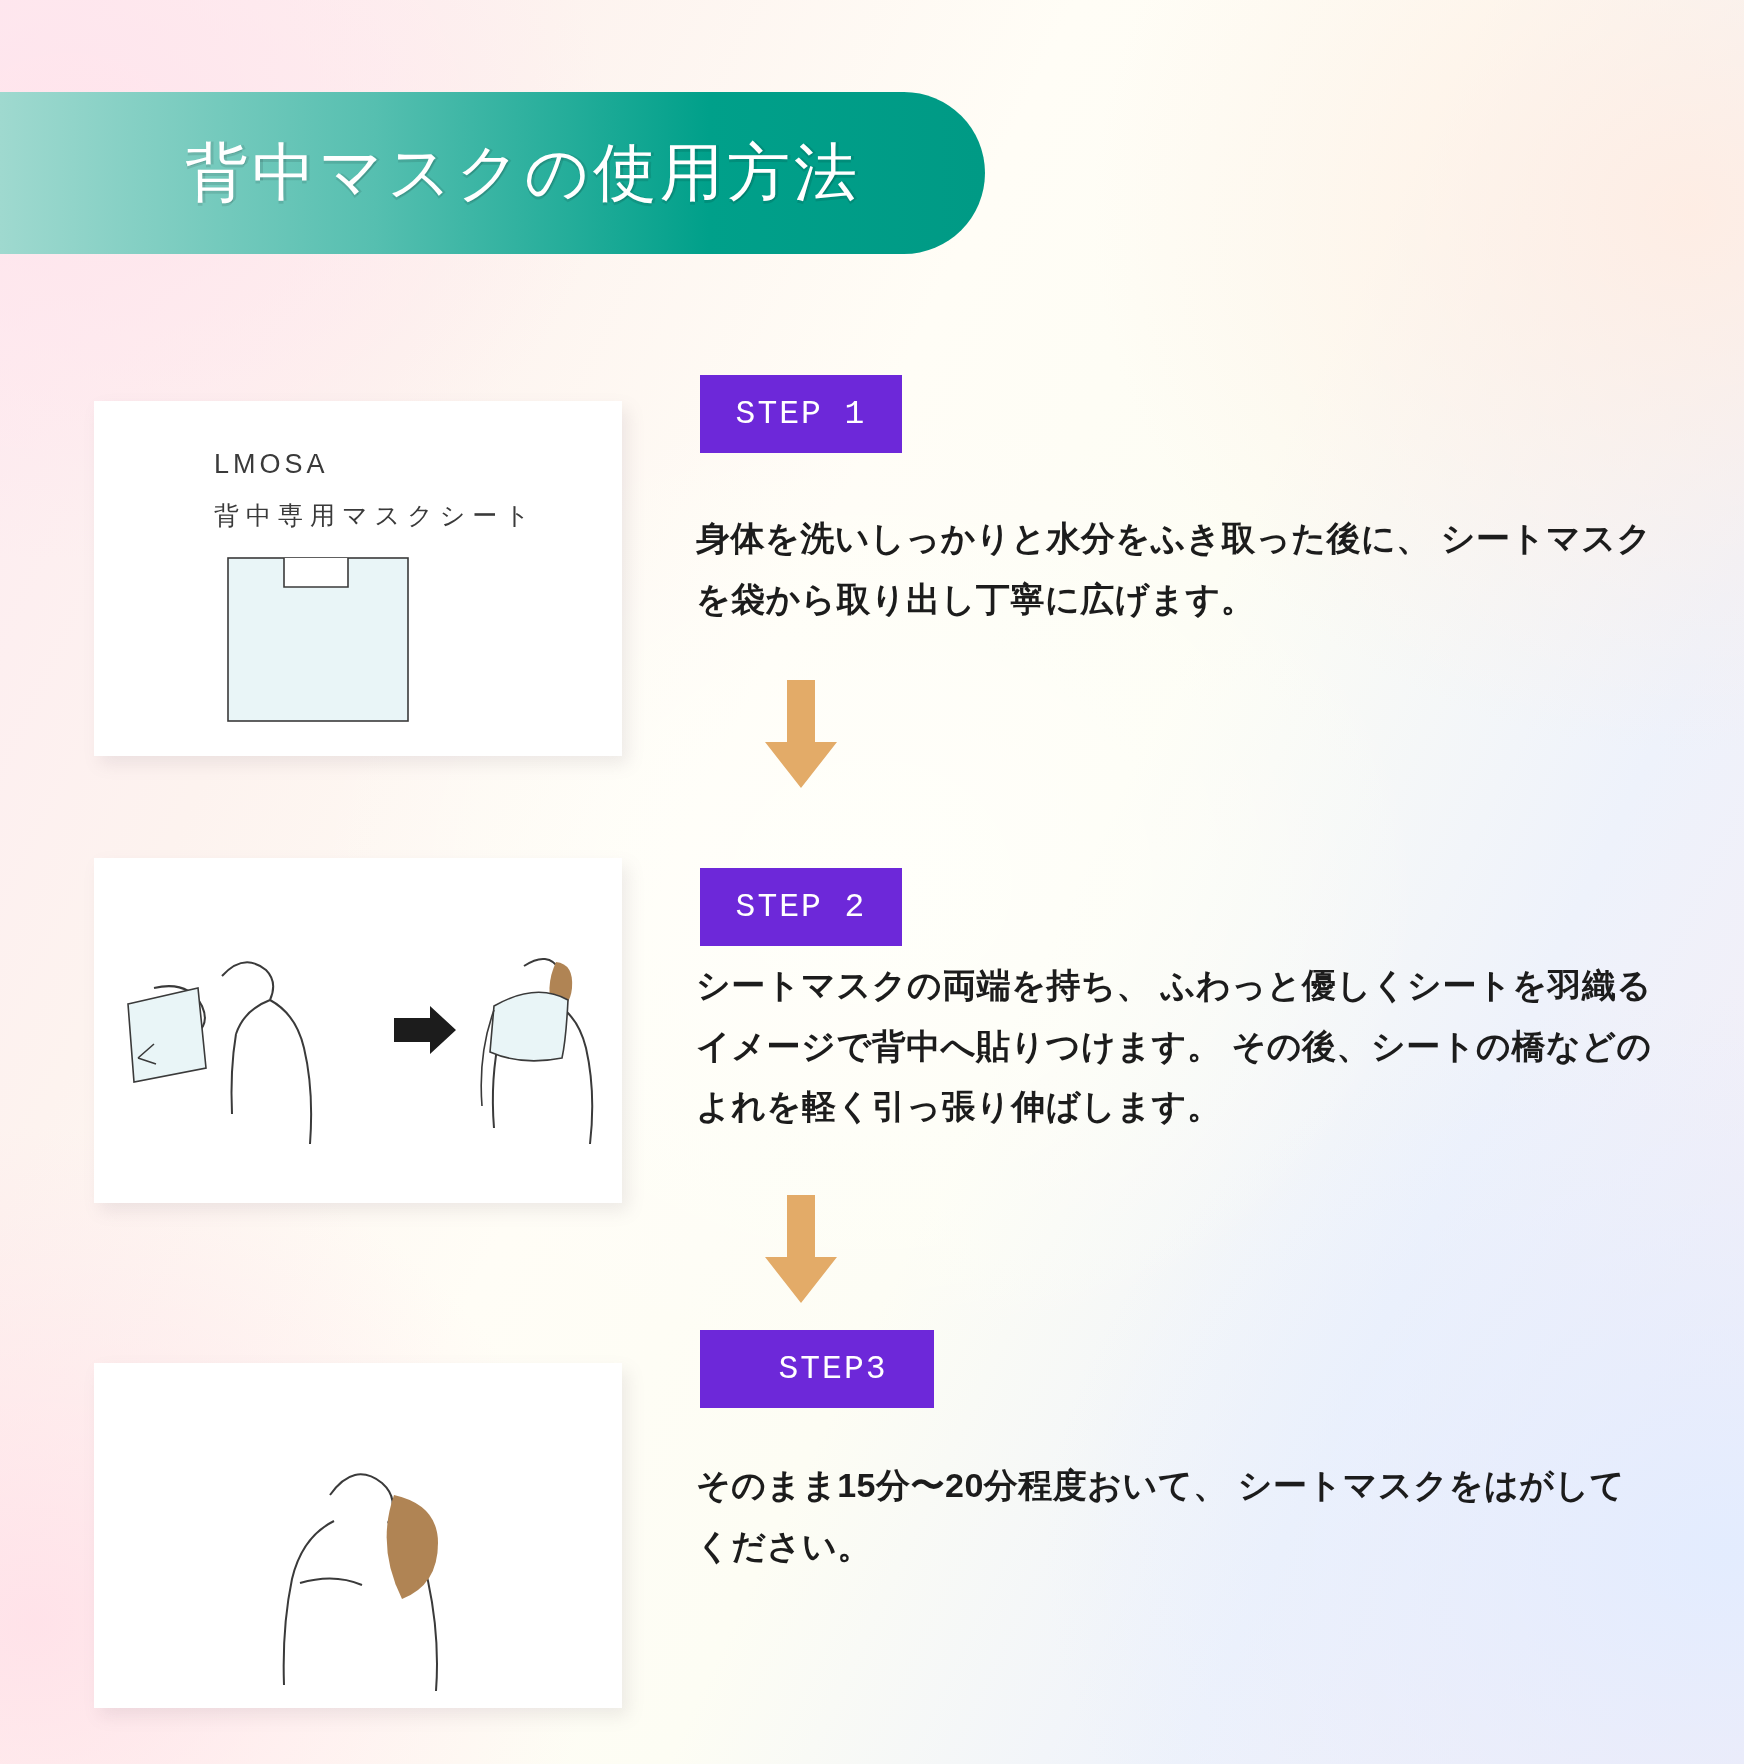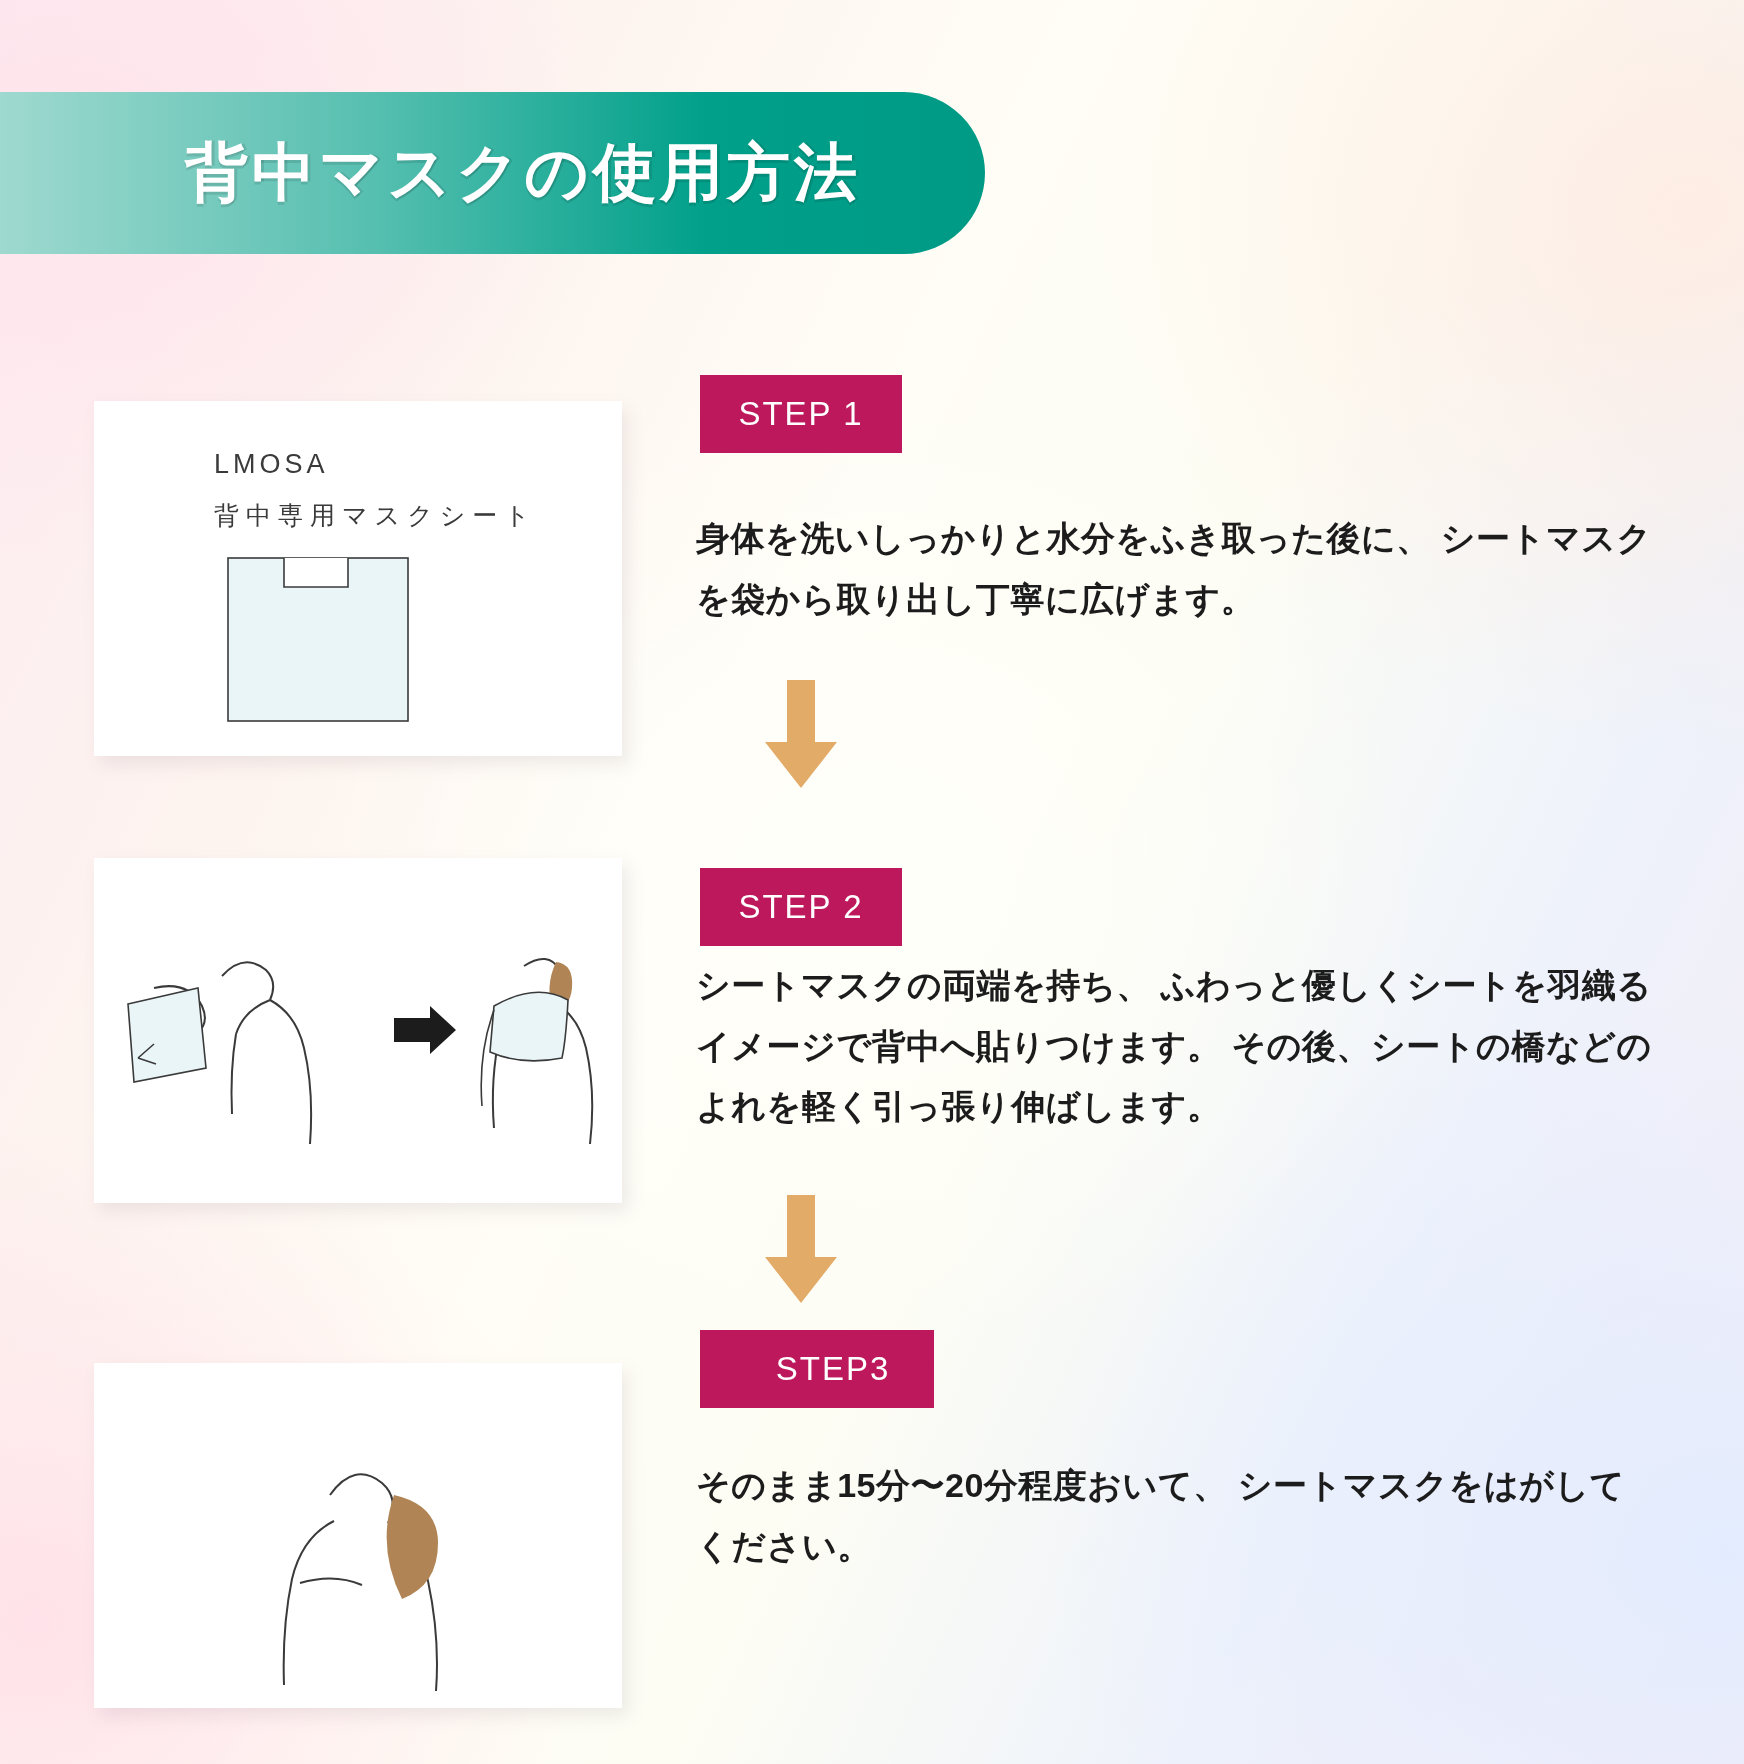--- a/index.html
+++ b/index.html
@@ -30,21 +30,21 @@
     height: 162px;
     border-radius: 0 82px 82px 0;
     background: linear-gradient(90deg, #9fd9cf 0%, #56bfb0 38%, #00a08a 72%, #009a85 100%);
     display: flex;
     align-items: center;
   }
   .header-title {
     margin-left: 185px;
     color: #ffffff;
     font-size: 63px;
-    font-weight: bold;
+    font-weight: normal;
     letter-spacing: 4px;
     text-shadow:
       3px 0 0 rgba(0,0,0,0.10),
       0 3px 0 rgba(0,0,0,0.10);
   }
 
   
   .content {
     position: absolute;
     left: 0;
@@ -63,27 +63,28 @@
   }
   .card-1 { top: 373px; height: 355px; }
   .card-2 { top: 830px; height: 345px; }
   .card-3 { top: 1335px; height: 345px; }
 
   .step-badge {
     position: absolute;
     left: 700px;
     width: 202px;
     height: 78px;
-    background: #be185d;
+    background: #6d28d9;
     display: flex;
     align-items: center;
     justify-content: center;
     color: #ffffff;
     font-size: 33px;
     letter-spacing: 2px;
+    font-family: Liberation Mono, monospace;
   }
   .badge-1 { top: 375px; }
   .badge-2 { top: 868px; }
   .badge-3 { top: 1330px; padding-left: 32px; }
 
   .step-text {
     position: absolute;
     left: 696px;
     width: 960px;
     color: #1c1c1c;

